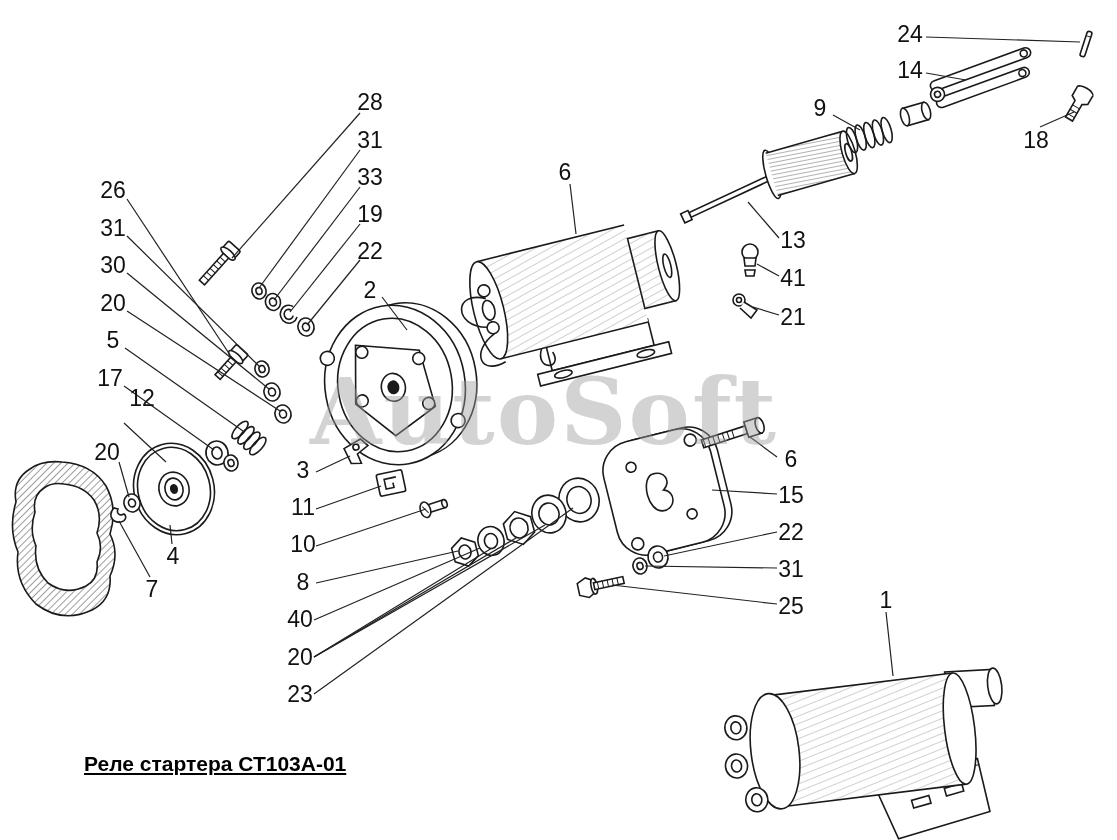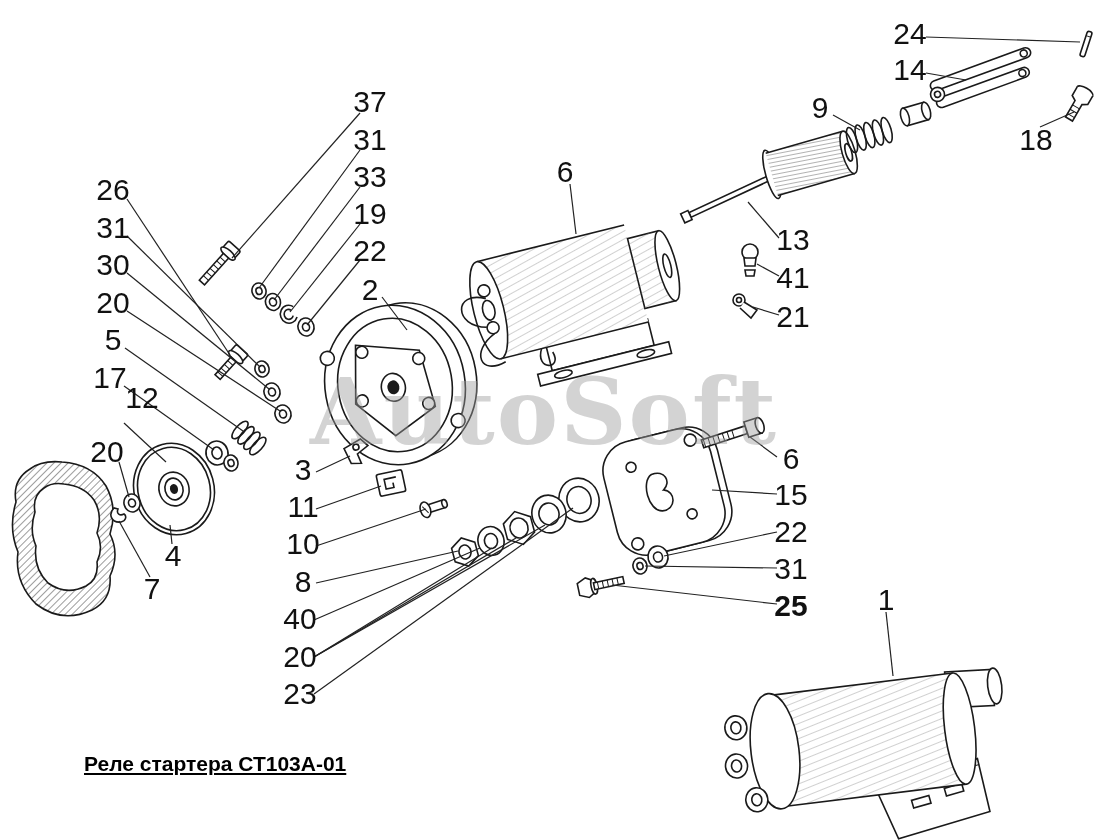--- a/index.html
+++ b/index.html
@@ -10,21 +10,21 @@
   #watermark {
     position:absolute; left:310px; top:358px;
     font-family:"DejaVu Serif", serif;
     font-size:92px; font-weight:bold; letter-spacing:2px;
     color:rgba(158,158,158,0.45);
     user-select:none; pointer-events:none; white-space:nowrap;
   }
   #callout-layer { position:absolute; left:0; top:0; width:100%; height:100%; pointer-events:none; }
   .callout {
     position:absolute; transform:translate(-50%,-50%);
-    font-size:30px; color:#111; font-family:"Liberation Sans", sans-serif;
+    font-size:23px; color:#111; font-family:"Liberation Sans", sans-serif;
   }
   #caption {
     position:absolute; left:84px; top:752px;
     font-size:21px; font-weight:bold; color:#000;text-decoration:underline;
   }
 </style>
 </head>
 <body>
 
 <div id="canvas">
@@ -353,21 +353,21 @@
         <line x1="314" y1="657" x2="516" y2="538"></line>
         <line x1="314" y1="694" x2="573" y2="508"></line>
         <line x1="314" y1="657" x2="545" y2="525"></line>
         <line x1="314" y1="657" x2="492" y2="548"></line>
       </g>
   </svg>
 
   <div id="watermark">AutoSoft</div>
 
   <div id="callout-layer">
-      <div class="callout" style="left: 370px; top: 102px;">37</div>
+      <div class="callout" style="left: 370px; top: 102px;">28</div>
       <div class="callout" style="left: 370px; top: 140px;">31</div>
       <div class="callout" style="left: 370px; top: 177px;">33</div>
       <div class="callout" style="left: 370px; top: 214px;">19</div>
       <div class="callout" style="left: 370px; top: 251px;">22</div>
       <div class="callout" style="left: 113px; top: 190px;">26</div>
       <div class="callout" style="left: 113px; top: 228px;">31</div>
       <div class="callout" style="left: 113px; top: 265px;">30</div>
       <div class="callout" style="left: 113px; top: 303px;">20</div>
       <div class="callout" style="left: 113px; top: 340px;">5</div>
       <div class="callout" style="left: 110px; top: 378px;">17</div>
@@ -381,21 +381,21 @@
       <div class="callout" style="left: 910px; top: 34px;">24</div>
       <div class="callout" style="left: 910px; top: 70px; text-align: center;">14</div>
       <div class="callout" style="left: 1036px; top: 140px;">18</div>
       <div class="callout" style="left: 793px; top: 240px;">13</div>
       <div class="callout" style="left: 793px; top: 278px;">41</div>
       <div class="callout" style="left: 793px; top: 317px;">21</div>
       <div class="callout" style="left: 791px; top: 459px;">6</div>
       <div class="callout" style="left: 791px; top: 495px;">15</div>
       <div class="callout" style="left: 791px; top: 532px;">22</div>
       <div class="callout" style="left: 791px; top: 569px;">31</div>
-      <div class="callout" style="left: 791px; top: 606px; font-weight: bold;">25</div>
+      <div class="callout" style="left: 791px; top: 606px;">25</div>
       <div class="callout" style="left: 886px; top: 600px;">1</div>
       <div class="callout" style="left: 303px; top: 470px;">3</div>
       <div class="callout" style="left: 303px; top: 507px;">11</div>
       <div class="callout" style="left: 303px; top: 544px;">10</div>
       <div class="callout" style="left: 303px; top: 582px;">8</div>
       <div class="callout" style="left: 300px; top: 619px;">40</div>
       <div class="callout" style="left: 300px; top: 657px;">20</div>
       <div class="callout" style="left: 300px; top: 694px;">23</div>
     </div>
 

